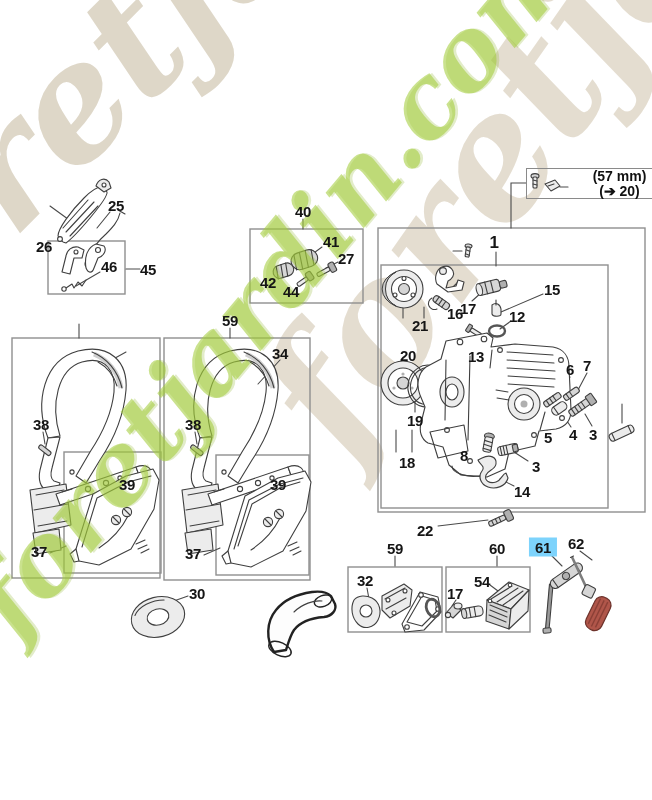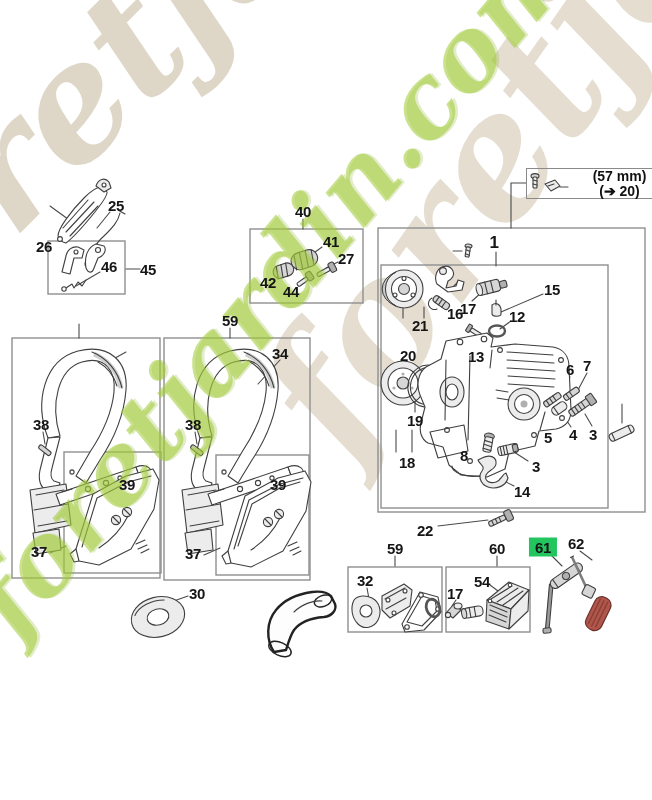--- a/index.html
+++ b/index.html
@@ -16,21 +16,21 @@
             text-shadow:2px 2px 0 rgba(140,180,40,.25);}
   svg.art{position:absolute;left:0;top:0;z-index:2;}
   .ln{stroke:#3f3f3f;fill:none;stroke-width:1.1;stroke-linejoin:round;stroke-linecap:round;}
   .fw{fill:#fff;}.fl{fill:#ececec;}.fm{fill:#d6d6d6;}.fd{fill:#b0b0b0;}
   .bx{fill:none;stroke:#8f8f8f;stroke-width:1.4;}
   .ld{stroke:#4a4a4a;stroke-width:1.1;fill:none;stroke-linecap:round;}
   .labels{position:absolute;left:0;top:0;width:652px;height:800px;z-index:5;pointer-events:none;}
   .plabel{position:absolute;transform:translate(-50%,-50%);
           font:bold 15px "Liberation Sans",sans-serif;color:#151515;letter-spacing:-.3px;}
   .plabel.big{font-size:17px;}
-  .plabel.hl{background:#22c55e;padding:1px 6px;}
+  .plabel.hl{background:#7dd3fc;padding:1px 6px;}
   .refbox{position:absolute;left:526px;top:168px;width:117px;height:29px;
           border:1.5px solid #8a8a8a;z-index:4;display:flex;flex-direction:column;
           justify-content:center;align-items:center;padding-left:34px;
           font:bold 14px "Liberation Sans",sans-serif;color:#111;line-height:15px;}
 </style>
 </head>
 <body>
 
 <div class="canvas">
 

